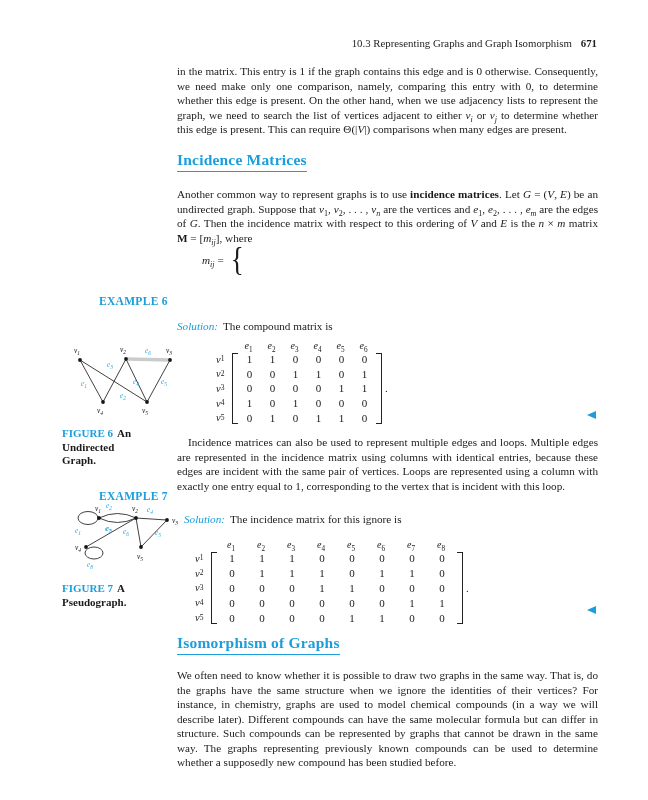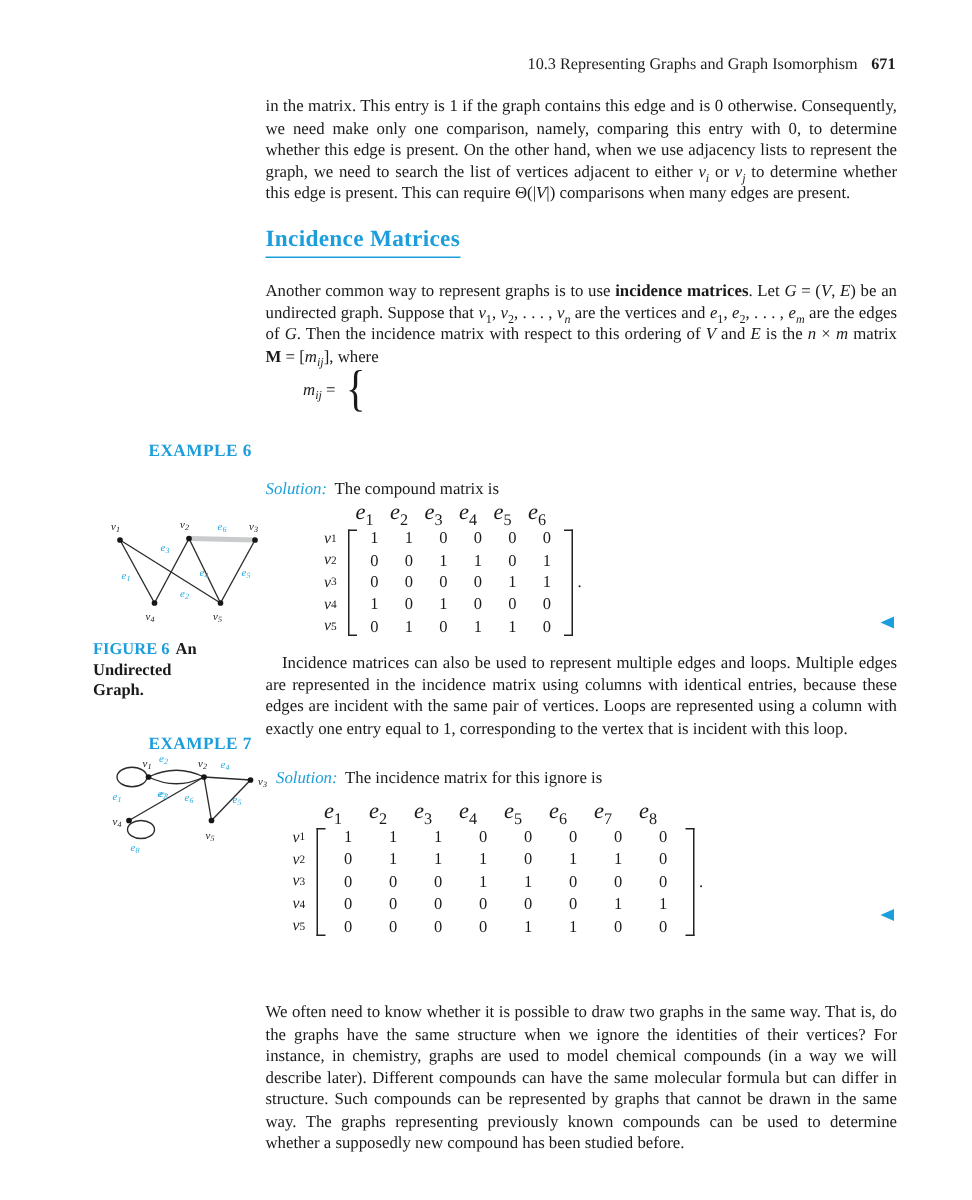--- a/index.html
+++ b/index.html
@@ -17,21 +17,21 @@
   .ex-text{position:absolute;font-size:11.2px;margin:0;}
   .sol{position:absolute;font-size:11.2px;margin:0;}
   .sol .sol-tag{color:var(--accent);font-style:italic;margin-right:5px;}
   .formula{position:absolute;display:flex;align-items:center;font-size:11.2px;}
   .f-lhs{margin-right:7px;}
   .f-brace{font-size:27px;font-weight:400;transform:scaleY(1.25);transform-origin:center;line-height:1;margin-right:5px;}
   .f-case{line-height:14.5px;}
   .f-val{display:inline-block;width:13px;}
   .matrix{position:absolute;font-size:11px;}
   .mx-head{display:flex;height:14px;align-items:flex-end;}
-  .mx-head span{display:inline-block;text-align:left;font-size:15px;}
+  .mx-head span{display:inline-block;text-align:center;font-size:10px;}
   .mx-body{display:flex;align-items:stretch;margin-top:1px;}
   .mx-labels{display:flex;flex-direction:column;width:16px;}
   .mx-labels span{display:flex;align-items:center;font-size:10.5px;}
   .br{width:5px;margin:1px 0;}
   .br.l{border-left:1.4px solid #222;border-top:1.4px solid #222;border-bottom:1.4px solid #222;}
   .br.r{border-right:1.4px solid #222;border-top:1.4px solid #222;border-bottom:1.4px solid #222;}
   .mx-grid{display:grid;}
   .mx-grid span{display:flex;align-items:center;justify-content:center;}
   .mx-period{align-self:center;margin-left:3px;}
   .cap{position:absolute;font-weight:bold;font-size:11px;line-height:13.5px;}
@@ -277,19 +277,23 @@
           <span style="height: 14.8px;">1</span>
           <span style="height: 14.8px;">1</span>
           <span style="height: 14.8px;">0</span>
           <span style="height: 14.8px;">0</span>
         </div>
         <div class="br r"></div>
         <span class="mx-period">.</span>
       </div>
     </div>
 
+  <div class="cap" style="left:62px;top:582px;width:100px;">
+    <span class="cap-tag">FIGURE 7</span><span>A Pseudograph.</span>
+  </div>
 
   <span class="tri" style="left:587px;top:606px;"></span>
 
+  <h2 class="sect" style="left:177px;top:634px;">Isomorphism of Graphs</h2>
 
   <p class="body" style="left:177px;top:668px;width:421px;">We often need to know whether it is possible to draw two graphs in the same way. That is, do the graphs have the same structure when we ignore the identities of their vertices? For instance, in chemistry, graphs are used to model chemical compounds (in a way we will describe later). Different compounds can have the same molecular formula but can differ in structure. Such compounds can be represented by graphs that cannot be drawn in the same way. The graphs representing previously known compounds can be used to determine whether a supposedly new compound has been studied before.</p>
 
 </div>
 
 </body></html>

